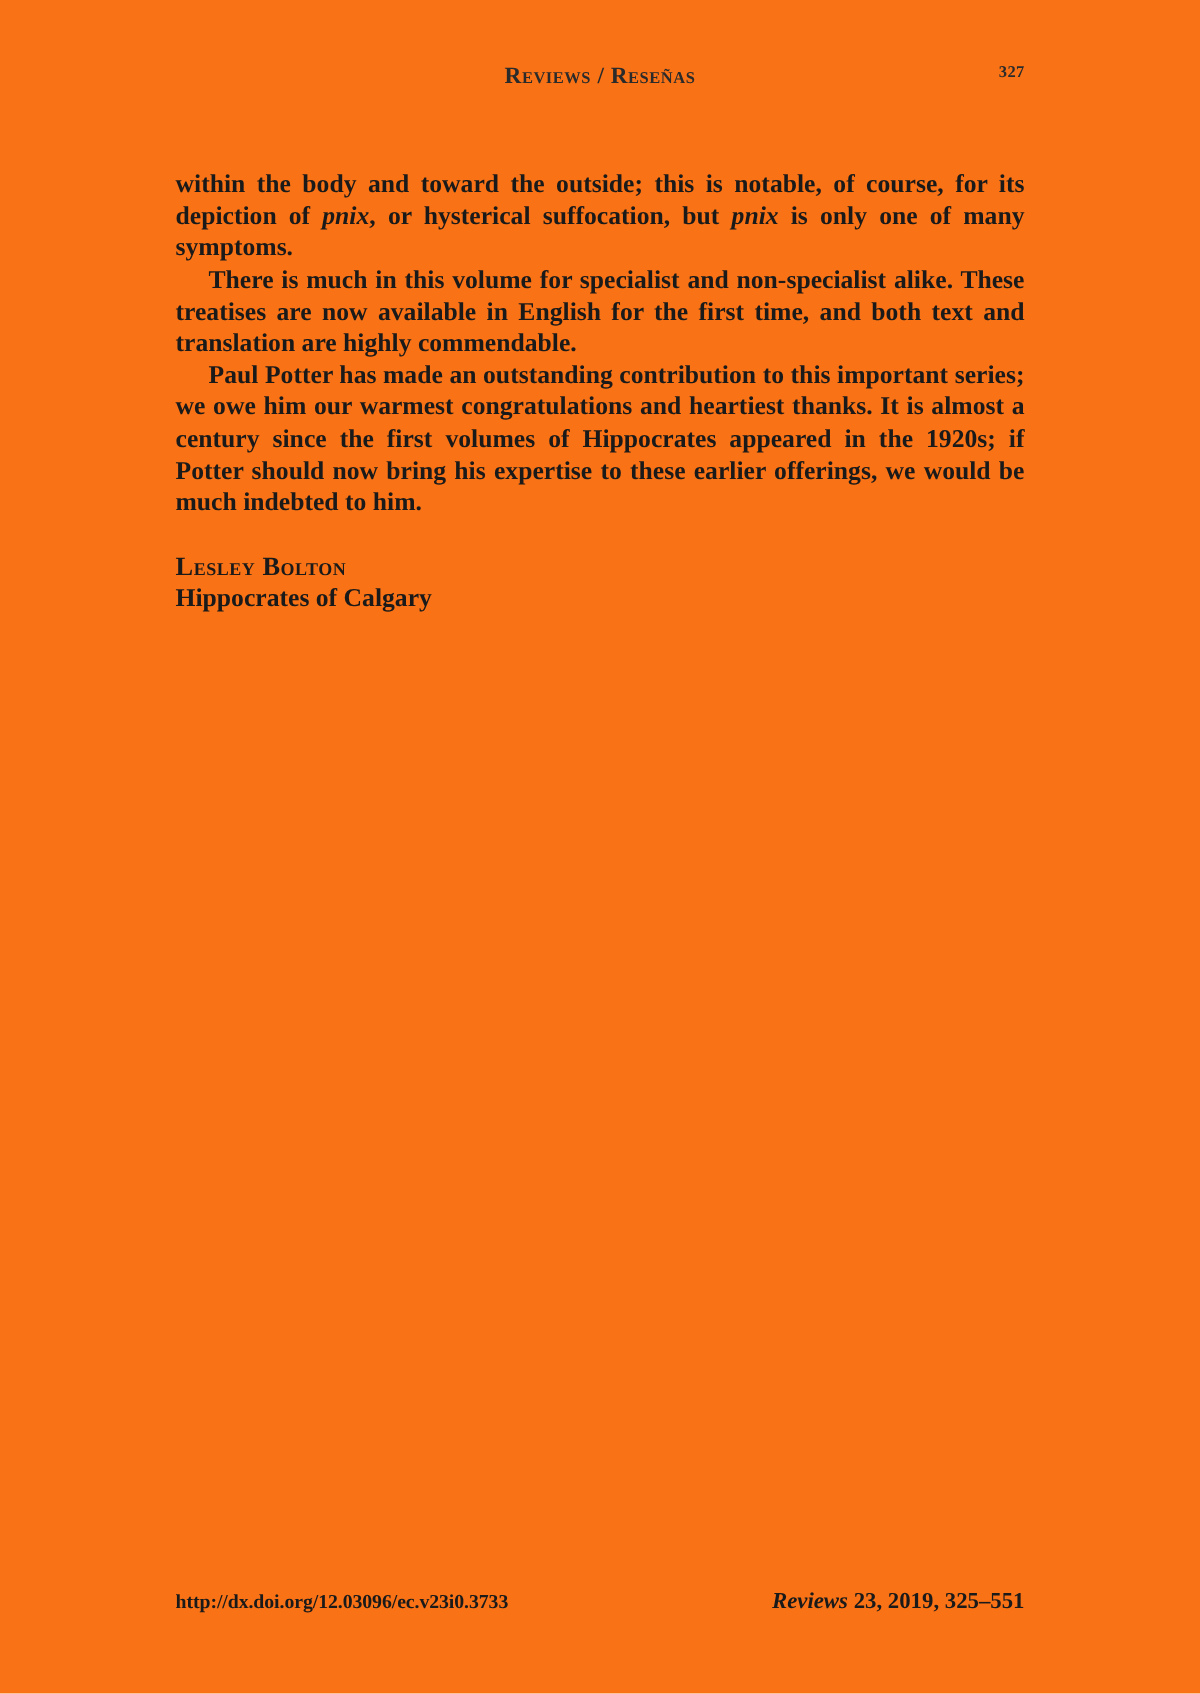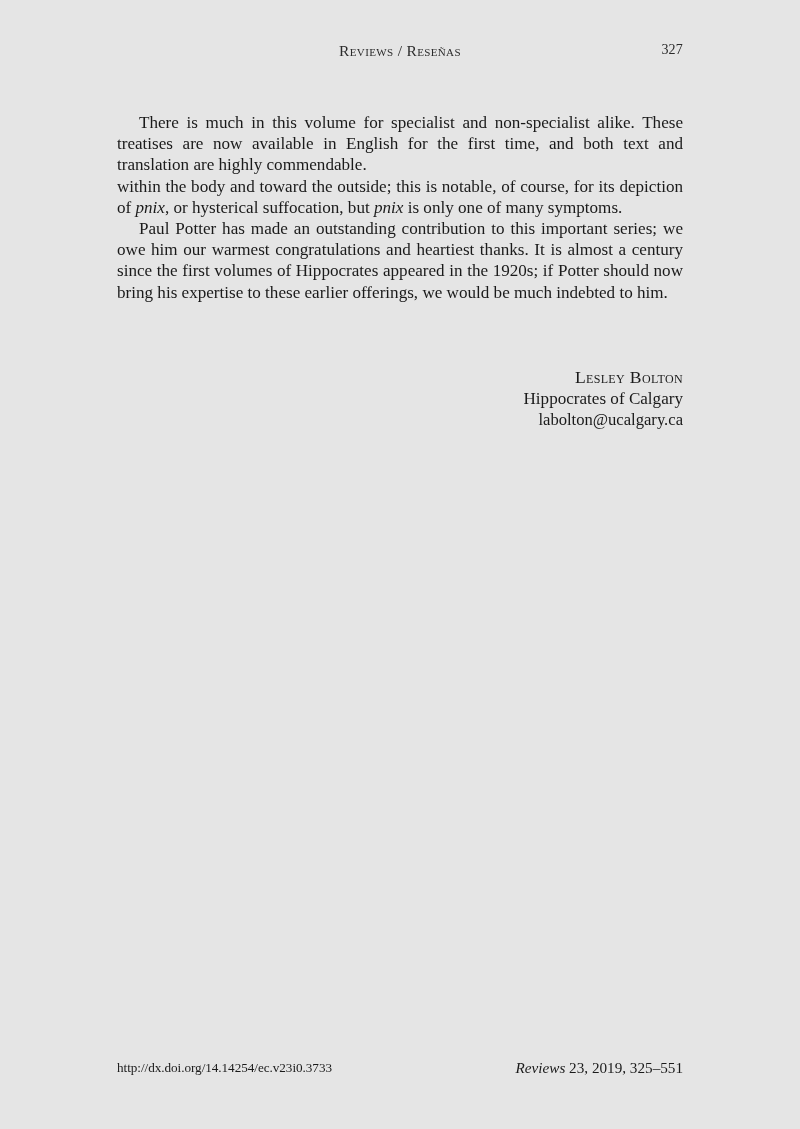--- a/index.html
+++ b/index.html
@@ -8,23 +8,24 @@
     background: #ffffff;
   }
   body {
     font-family: "Liberation Serif", "DejaVu Serif", serif;
     color: #1a1a1a;
   }
   .page {
     position: relative;
     width: 800px;
     height: 1129px;
-    background: #e5e5e5;
+    background: #f97316;
     overflow: hidden;
     box-sizing: border-box;
+    font-weight: bold;
   }
 
   
   .running-head {
     position: absolute;
     left: 117px;
     top: 42px;
     width: 566px;
     height: 24px;
   }
@@ -36,21 +37,21 @@
     font-size: 15.5px;
     font-variant: small-caps;
     letter-spacing: 0.35px;
     color: #2b2b2b;
     white-space: nowrap;
   }
   .running-head-folio {
     position: absolute;
     right: 0;
     top: 0;
-    font-size: 14px;
+    font-size: 11px;
     color: #2b2b2b;
     letter-spacing: 0.2px;
   }
 
   
   .textblock {
     position: absolute;
     left: 117px;
     top: 112px;
     width: 566px;
@@ -68,21 +69,21 @@
     text-indent: 22px;
   }
   i, .ital { font-style: italic; }
 
   
   .signature {
     position: absolute;
     left: 117px;
     top: 367px;
     width: 566px;
-    text-align: right;
+    text-align: left;
   }
   .sig-line {
     font-size: 17.1px;
     line-height: 21.2px;
     color: #1a1a1a;
   }
   .sig-name {
     font-variant: small-caps;
     letter-spacing: 0.35px;
     font-size: 17.6px;
@@ -124,31 +125,30 @@
 <body>
 
 <div class="page">
 
   <div class="running-head">
     <div class="running-head-title">Reviews / Reseñas</div>
     <div class="running-head-folio">327</div>
   </div>
 
   <div class="textblock" id="textblock">
+      <p class="para"><span>within the body and toward the outside; this is notable, of course, for its depiction of </span><span class="ital">pnix</span><span>, or hysterical suffocation, but </span><span class="ital">pnix</span><span> is only one of many symptoms.</span></p>
       <p class="para indent"><span>There is much in this volume for specialist and non-specialist alike. These treatises are now available in English for the first time, and both text and translation are highly commendable.</span></p>
-      <p class="para"><span>within the body and toward the outside; this is notable, of course, for its depiction of </span><span class="ital">pnix</span><span>, or hysterical suffocation, but </span><span class="ital">pnix</span><span> is only one of many symptoms.</span></p>
       <p class="para indent"><span>Paul Potter has made an outstanding contribution to this important series; we owe him our warmest congratulations and heartiest thanks. It is almost a century since the first volumes of Hippocrates appeared in the 1920s; if Potter should now bring his expertise to these earlier offerings, we would be much indebted to him.</span></p>
     </div>
 
   <div class="signature">
     <div class="sig-line sig-name">Lesley Bolton</div>
     <div class="sig-line">Hippocrates of Calgary</div>
-    <div class="sig-line sig-email">labolton@ucalgary.ca</div>
   </div>
 
   <div class="footer">
-    <div class="footer-doi">http://dx.doi.org/14.14254/ec.v23i0.3733</div>
+    <div class="footer-doi">http://dx.doi.org/12.03096/ec.v23i0.3733</div>
     <div class="footer-cite">
       <span class="footer-journal">Reviews</span><span> 23, 2019, 325–551</span>
     </div>
   </div>
 
 </div>
 
 </body></html>

